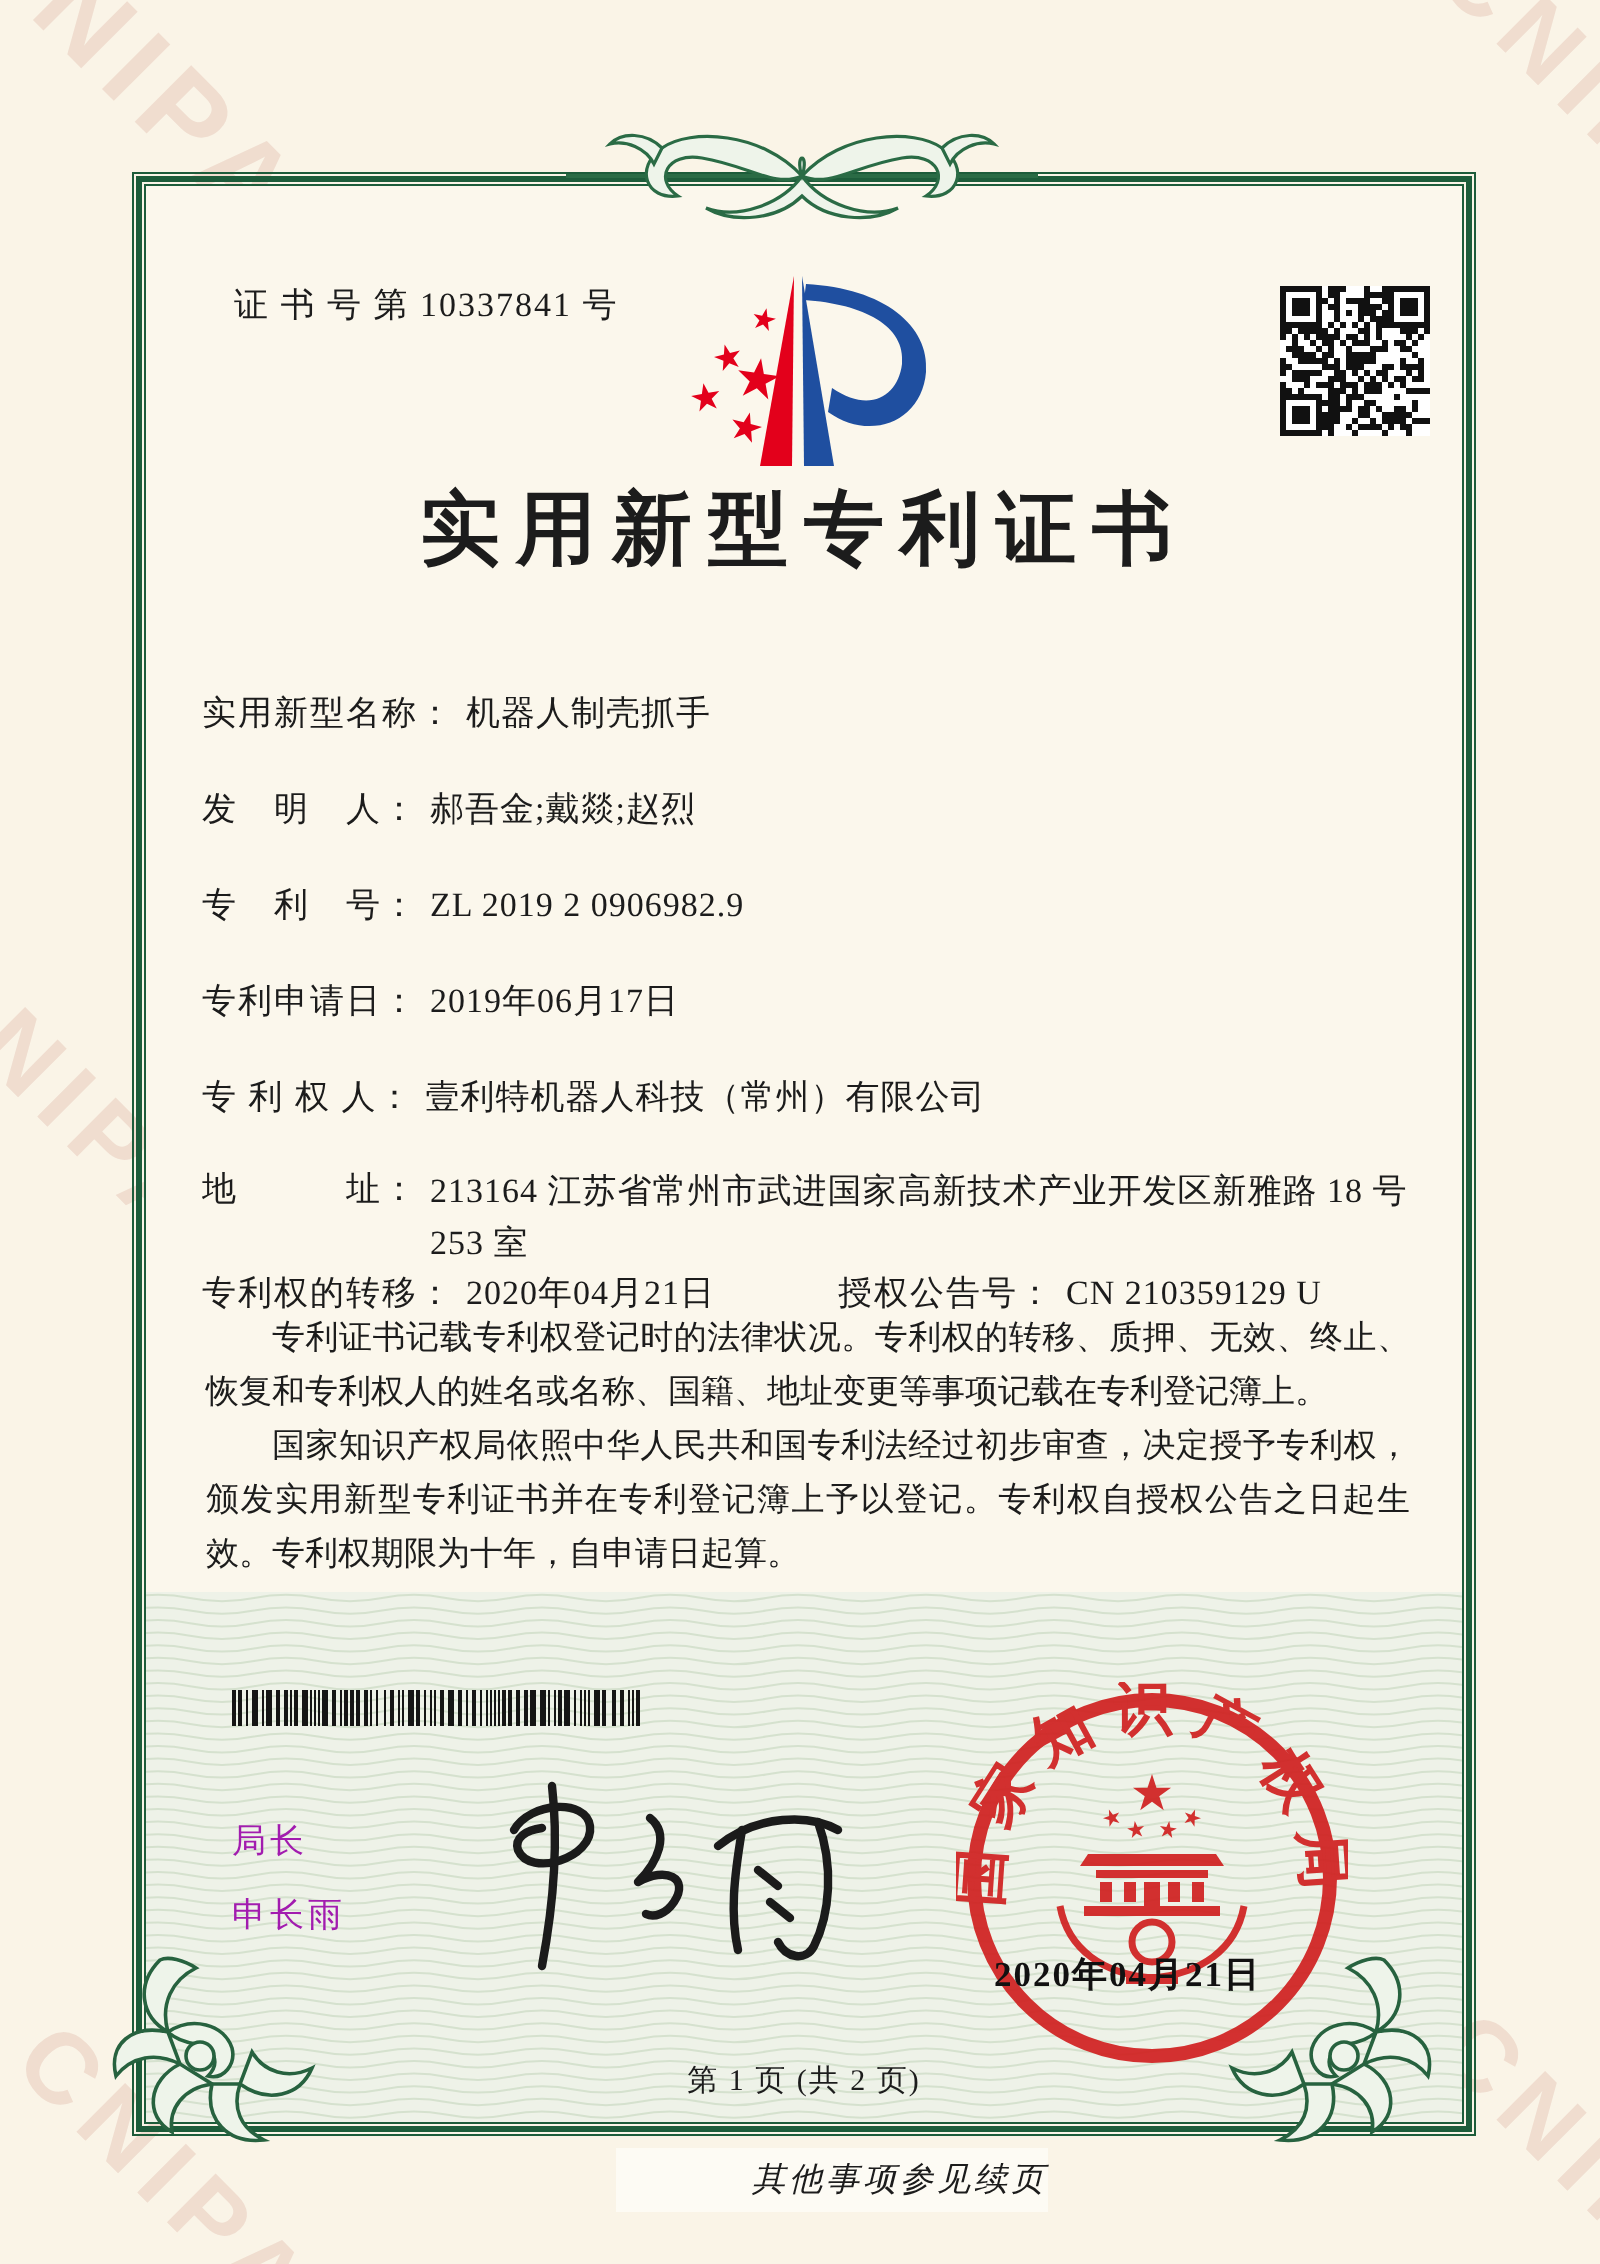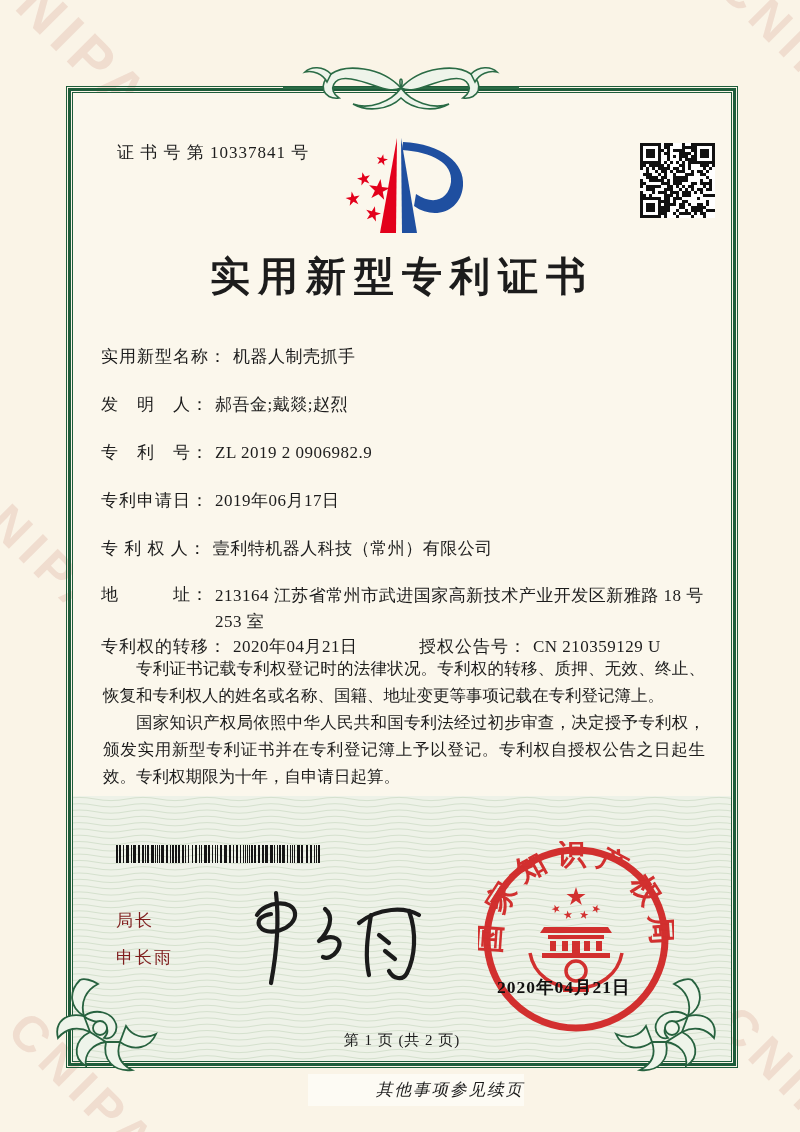--- a/index.html
+++ b/index.html
@@ -17,37 +17,37 @@
   .wm7{left:700px;top:1052px;font-size:50px;}
   
   .frame{position:absolute;left:66px;top:86px;width:672px;height:982px;box-sizing:border-box;
          border:1px solid #1d5c3a;z-index:2;}
   .frame2{position:absolute;inset:1px;border:3px solid #1d5c3a;box-sizing:border-box;}
   .frame3{position:absolute;inset:1px;border:1px solid #1d5c3a;box-sizing:border-box;background:#fbf7ec;}
   .content{position:absolute;inset:0;z-index:3;}
   .cert-no{position:absolute;left:44px;top:48px;font-size:17px;letter-spacing:1px;}
   .logo{position:absolute;left:50%;top:42px;transform:translateX(-50%);}
   .qr{position:absolute;right:16px;top:50px;}
-  .title{position:absolute;left:0;right:0;top:156px;text-align:center;font-size:40px;
+  .title{position:absolute;left:0;right:0;top:144px;text-align:center;font-size:40px;
          font-weight:bold;letter-spacing:8px;}
   .fields{position:absolute;left:28px;right:24px;top:240px;font-size:17px;}
   .frow{position:absolute;left:0;right:16px;white-space:nowrap;}
   .frow .lbl{letter-spacing:1px;}
   .frow .val{margin-left:6px;letter-spacing:0.5px;}
   .addr-val{display:inline-block;vertical-align:top;white-space:normal;width:505px;line-height:26px;margin-left:6px;}
   .grant-right{position:absolute;left:256px;top:0;}
   .paras{position:absolute;left:30px;width:602px;top:562px;font-size:16.5px;line-height:27px;
          text-align:justify;}
   .paras p{margin:0;text-indent:2em;}
   
   .band{position:absolute;left:0;right:0;bottom:0;height:265px;background:#eef2e8;overflow:hidden;}
   .band svg.waves{position:absolute;left:0;top:0;}
   .barcode{position:absolute;left:43px;top:752px;width:206px;height:18px;}
   .signer{position:absolute;left:43px;top:816px;font-family:"Liberation Sans","DejaVu Sans",sans-serif;
-          font-size:17px;letter-spacing:2px;color:#7f1d1d;}
+          font-size:17px;letter-spacing:2px;color:#a21caf;}
   .signer div{margin-bottom:14px;}
   .signature{position:absolute;left:148px;top:788px;}
   .seal{position:absolute;left:405px;top:748px;}
   .seal-date{position:absolute;left:424px;top:882px;font-size:17.5px;font-weight:bold;
              letter-spacing:1px;color:#111;z-index:6;}
   .page-note{position:absolute;left:0;right:0;top:938px;text-align:center;font-size:15px;letter-spacing:1px;}
   .cont-note{position:absolute;left:308px;top:1074px;width:216px;height:32px;background:#fdfbf4;
              z-index:4;text-align:right;line-height:32px;font-size:16.5px;letter-spacing:2px;
              font-style:italic;}
   .flourish-top{position:absolute;left:283px;top:58px;z-index:5;}

